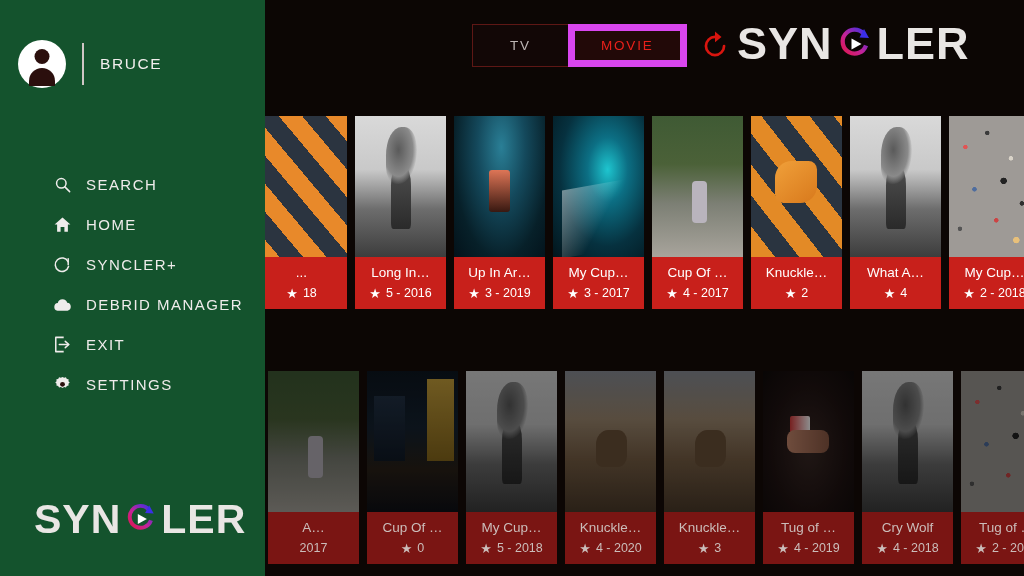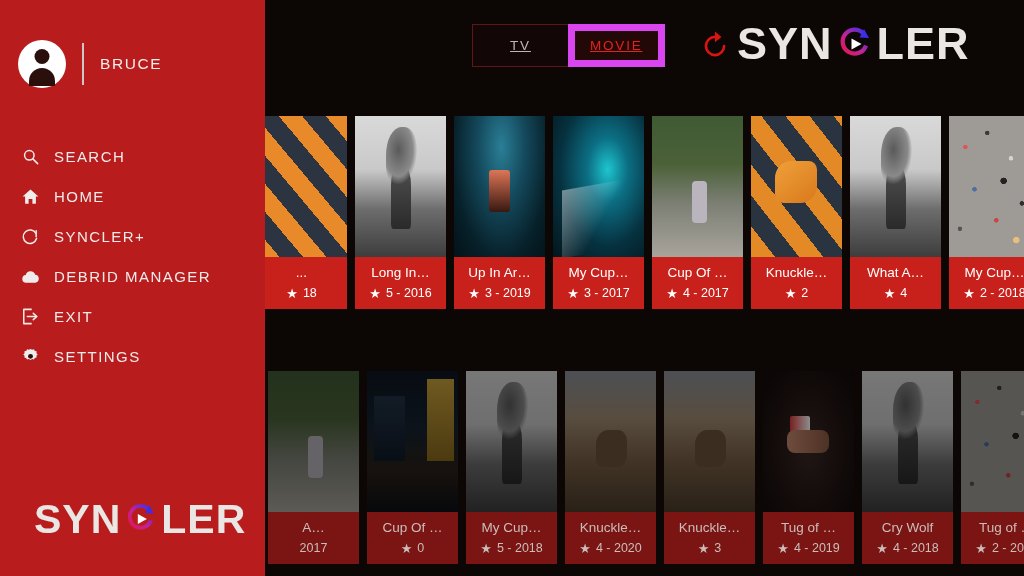--- a/index.html
+++ b/index.html
@@ -13,21 +13,21 @@
     position: relative;
     width: 1024px; height: 576px;
     background: #0c0604;
     overflow: hidden;
   }
 
   
   #sidebar {
     position: absolute; left: 0; top: 0;
     width: 265px; height: 576px;
-    background: #b91c1c;
+    background: #14532d;
     z-index: 40;
   }
   .profile {
     position: absolute; left: 18px; top: 40px;
     display: flex; align-items: center;
   }
   .avatar {
     width: 48px; height: 48px; border-radius: 50%;
     background: #ffffff;
     position: relative;
@@ -47,21 +47,21 @@
   }
   .profile-div {
     width: 2px; height: 42px; background: #cfc7c5;
     margin-left: 16px; margin-right: 16px;
   }
   .profile-name {
     color: #f2eeed; font-size: 15.5px; letter-spacing: 1.6px;
     font-weight: 400;
   }
 
-  #menu { position: absolute; left: 0; top: 136px; width: 265px; }
+  #menu { position: absolute; left: 0; top: 164px; width: 265px; padding-left: 32px; }
   .menu-item {
     display: flex; align-items: center;
     height: 40px; padding-left: 18px;
   }
   .menu-icon {
     width: 24px; height: 24px;
     display: flex; align-items: center; justify-content: center;
     margin-right: 12px;
   }
   .menu-icon svg { display: block; }
@@ -94,22 +94,21 @@
     width: 759px; height: 104px;
     z-index: 30;
   }
   #segmented {
     position: absolute; left: 207px; top: 24px;
     display: flex; height: 43px;
   }
   .seg {
     display: flex; align-items: center; justify-content: center;
     font-size: 13.5px; letter-spacing: 1.8px;
-    padding: 0 15px;
-    text-decoration: underline;
+    padding: 0 26px;
   }
   .seg-tv {
     background: #120706;
     border: 1px solid #5e1715;
     border-right: none;
     color: #bdb6b4;
     min-width: 96px;
   }
   .seg-movie {
     background: #220908;

